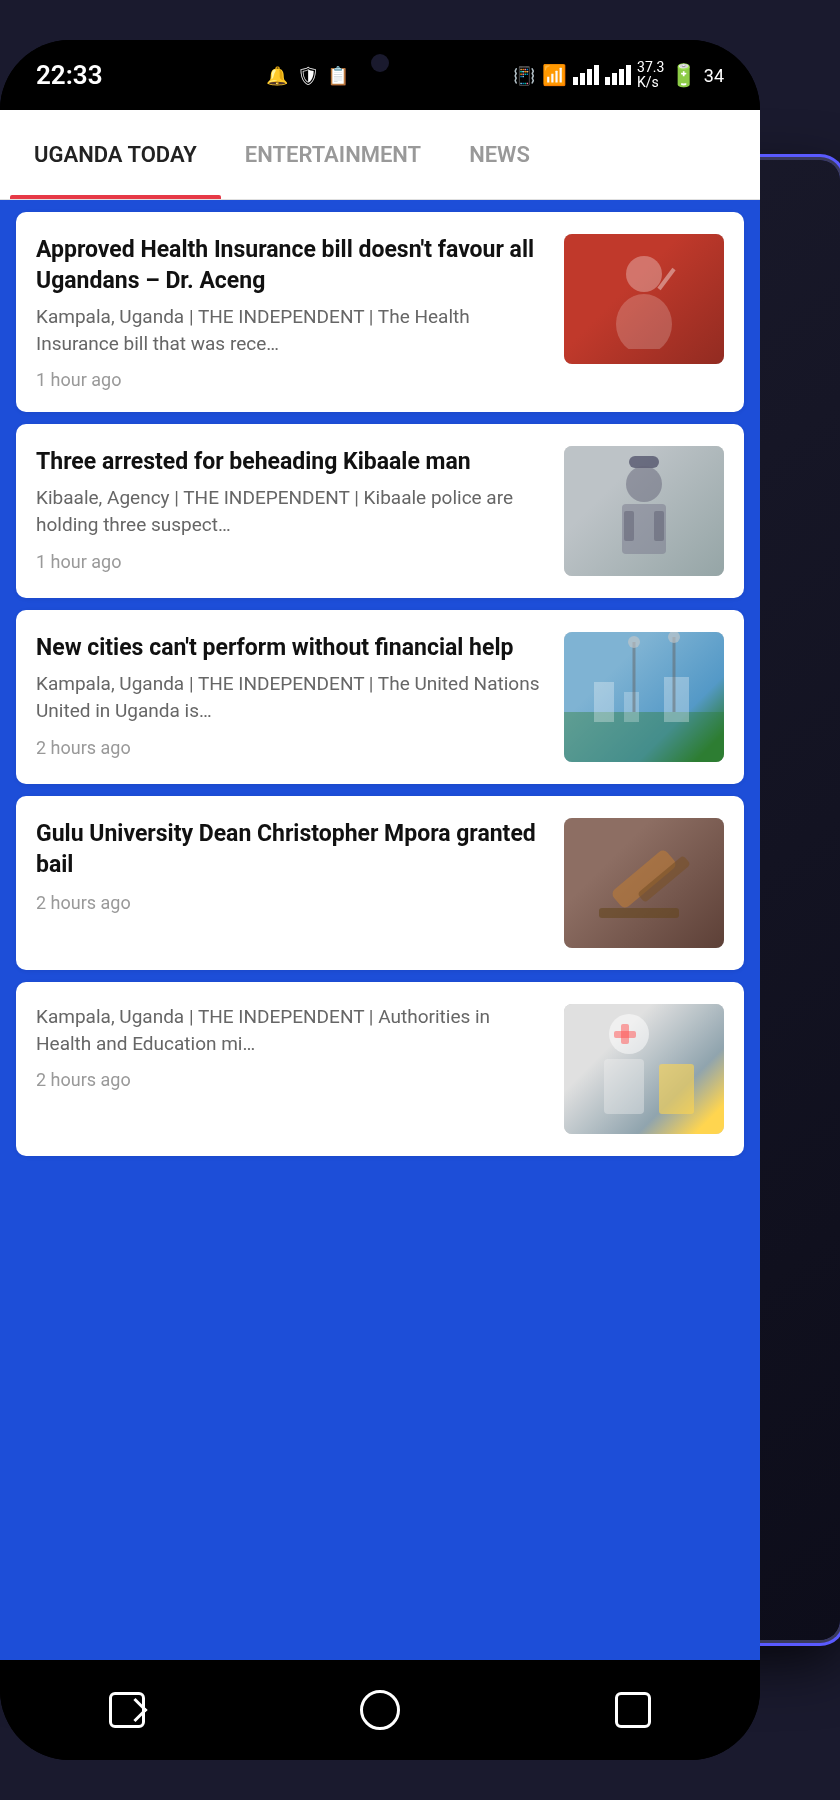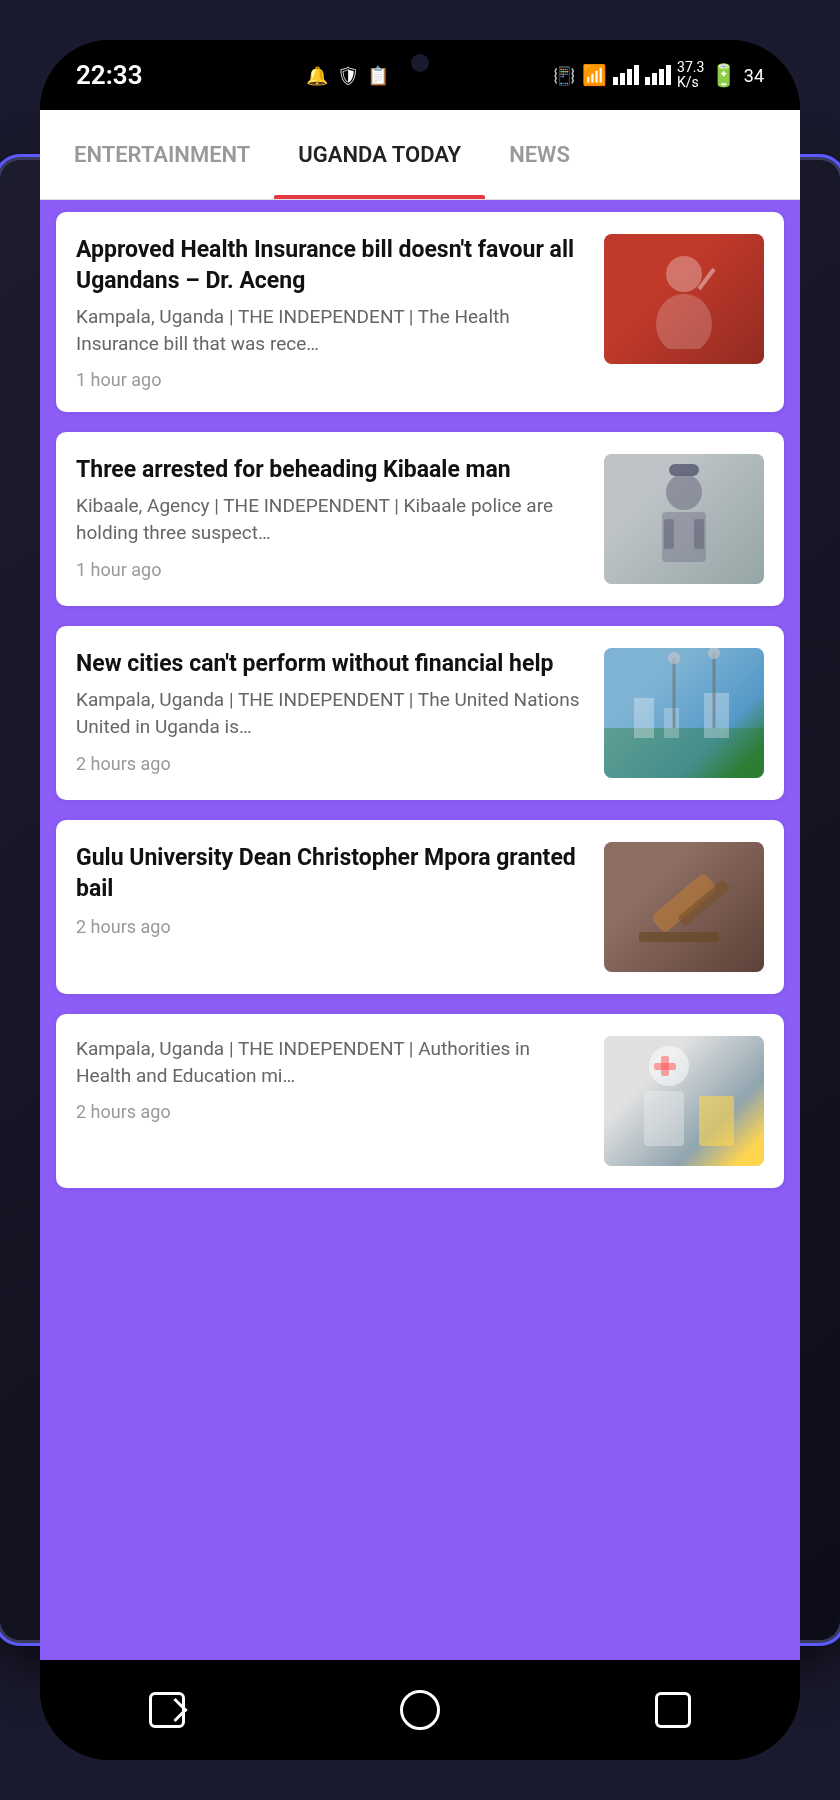--- a/index.html
+++ b/index.html
@@ -12,21 +12,21 @@
       min-height: 100vh;
       font-family: 'Roboto', Arial, sans-serif;
     }
 
     .phone-outer {
       width: 840px;
       height: 1480px;
       background: linear-gradient(145deg, #1c1c2e, #0d0d1a);
       border-radius: 20px;
       display: flex;
-      justify-content: center;
+      justify-content: flex-start;
       align-items: center;
       position: relative;
       box-shadow: 0 0 0 3px #3a3a5c, 0 0 0 6px #5a5aff, 0 20px 60px rgba(0,0,0,0.8);
     }
 
     .phone-inner {
       width: 760px;
       height: 1720px;
       background: #000;
       border-radius: 70px;
@@ -141,22 +141,22 @@
       border-radius: 2px 2px 0 0;
     }
 
     
     .news-list {
       flex: 1;
       overflow-y: auto;
       padding: 12px 16px;
       display: flex;
       flex-direction: column;
-      gap: 20px;
-      background: #8b5cf6;
+      gap: 12px;
+      background: #1d4ed8;
     }
 
     .news-card {
       background: #fff;
       border-radius: 10px;
       padding: 22px 20px;
       display: flex;
       align-items: flex-start;
       gap: 16px;
       box-shadow: 0 1px 4px rgba(0,0,0,0.08);
@@ -349,25 +349,25 @@
         </div>
         <span class="battery-text" style="font-size:14px; line-height:1.1;">37.3<br>K/s</span>
         <span style="font-size:22px;">🔋</span>
         <span class="battery-text">34</span>
       </div>
     </div>
 
     <div class="screen-content">
 
       <div class="tab-bar">
+        <div class="tab-item active">
+          <span>UGANDA TODAY</span>
+        </div>
         <div class="tab-item">
           <span>ENTERTAINMENT</span>
-        </div>
-        <div class="tab-item active">
-          <span>UGANDA TODAY</span>
         </div>
         <div class="tab-item">
           <span>NEWS</span>
         </div>
       </div>
 
       <div class="news-list">
 
         <div class="news-card">
           <div class="news-text-area">

